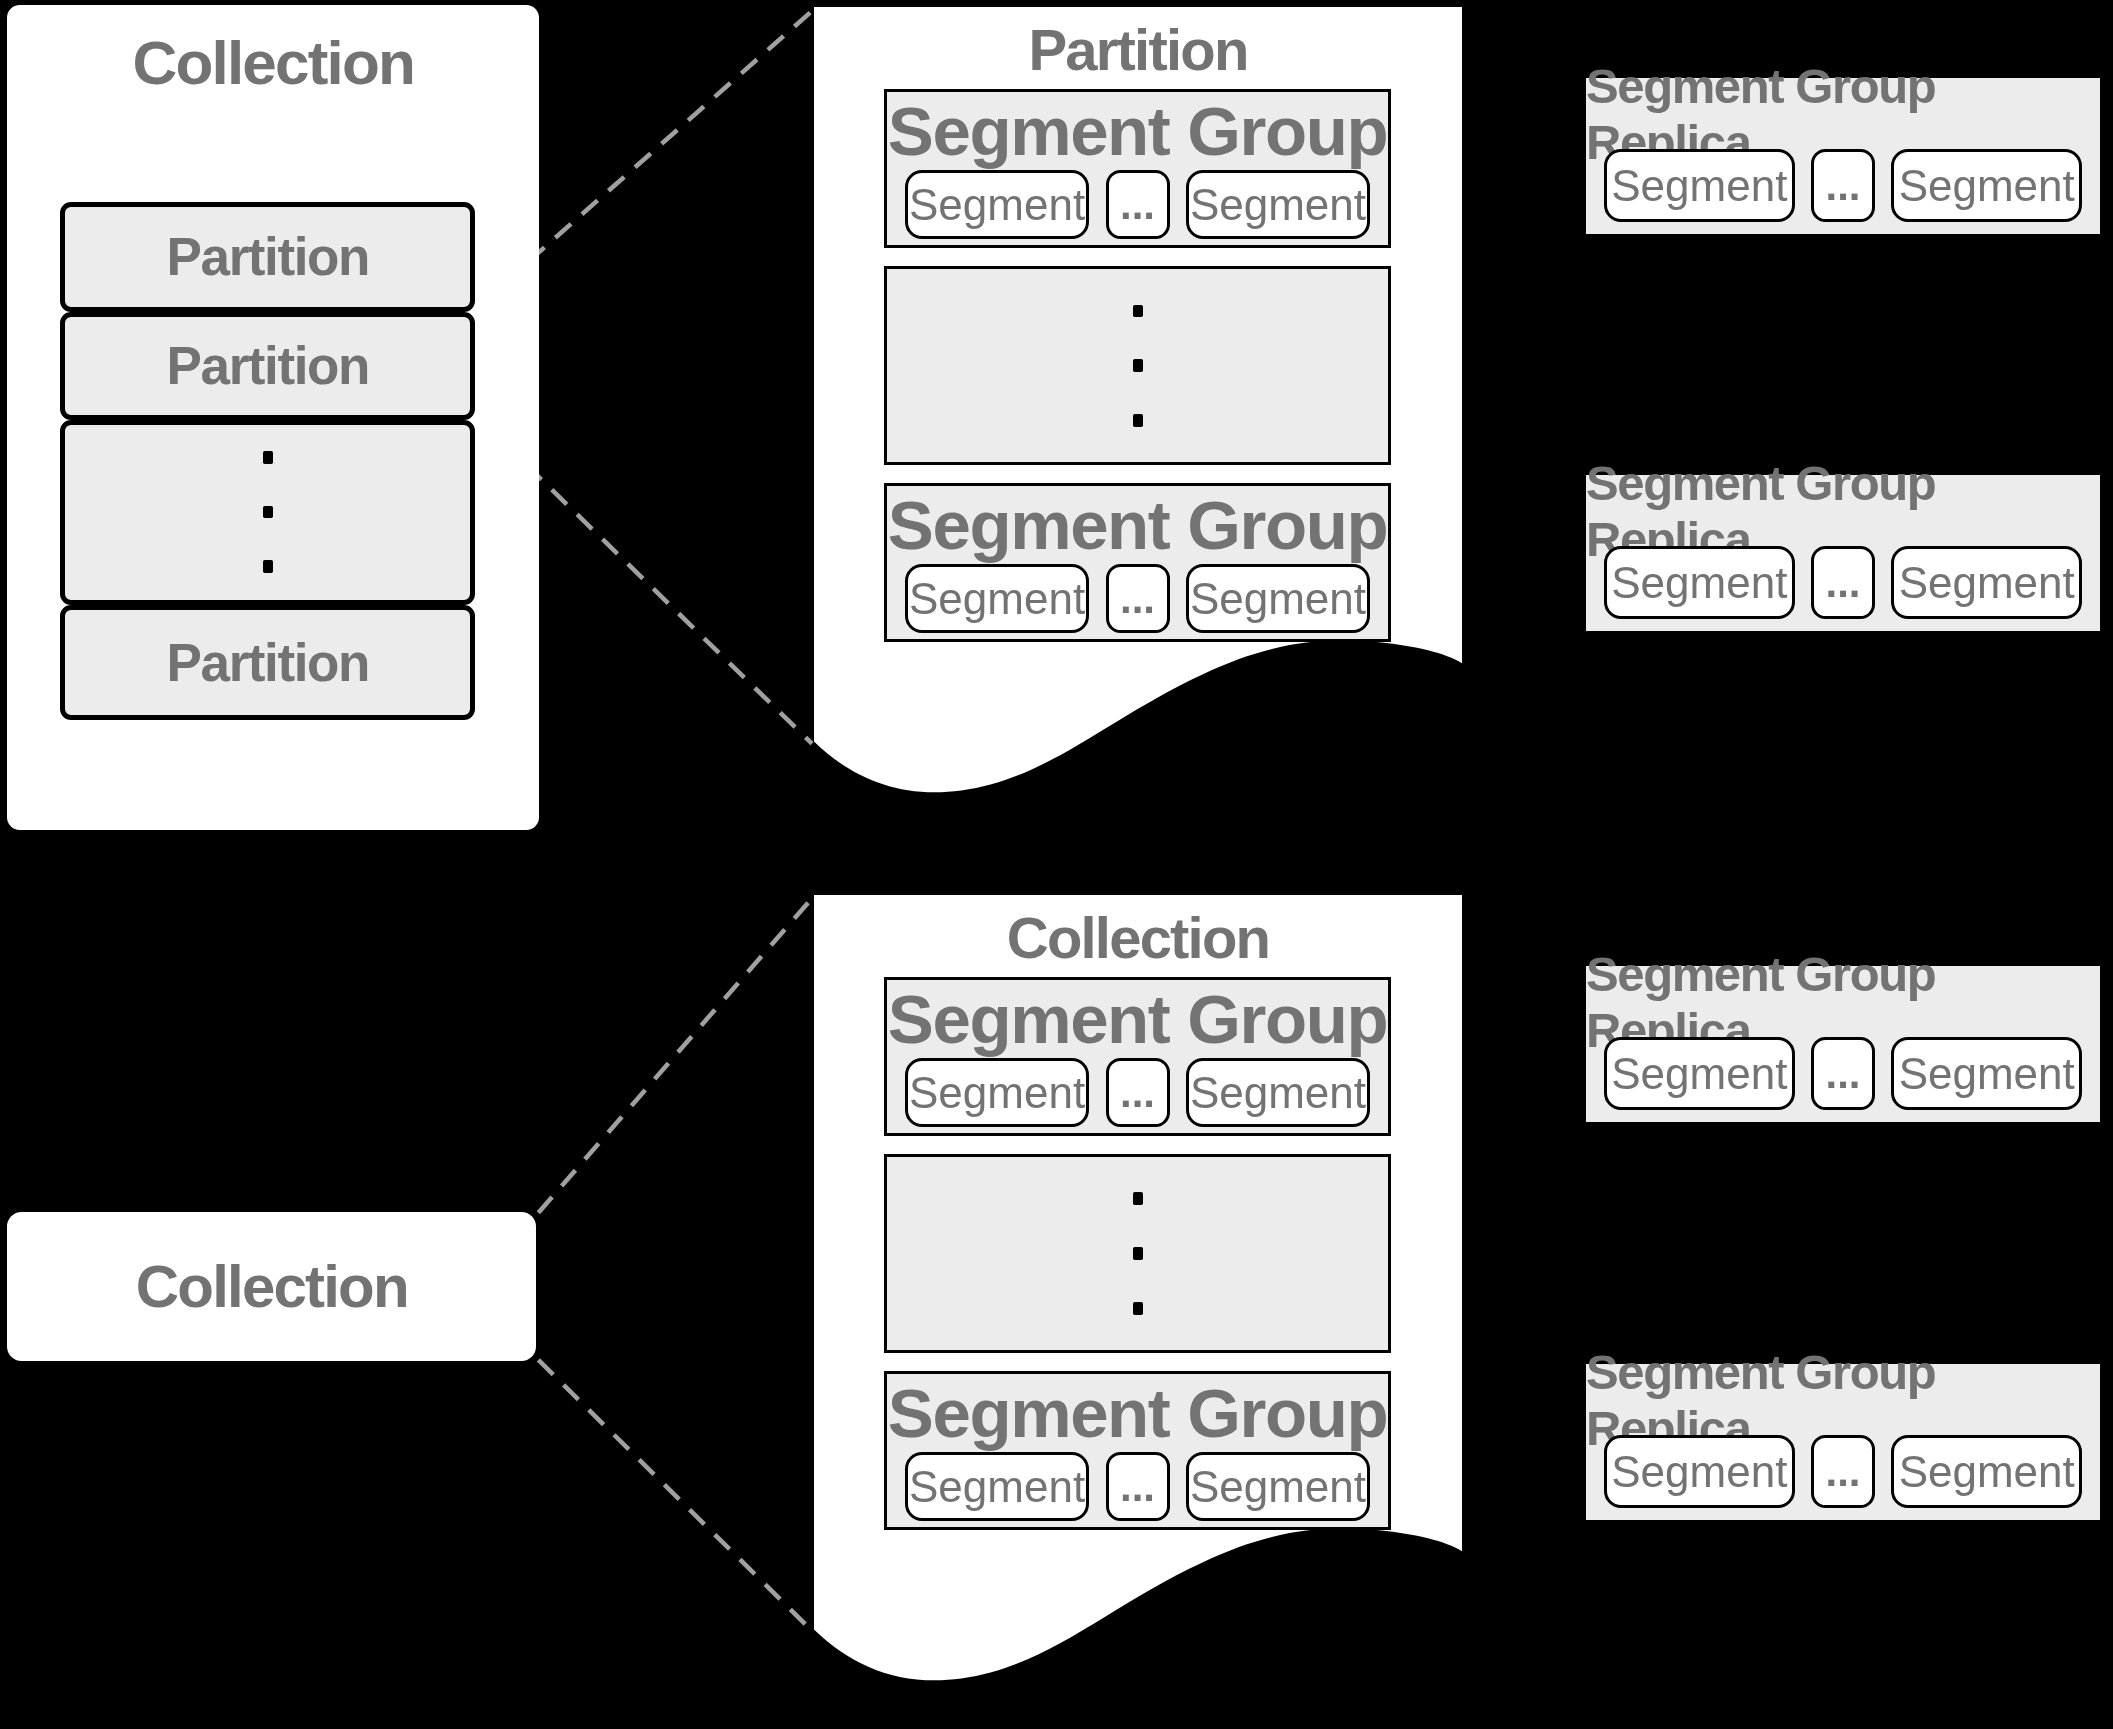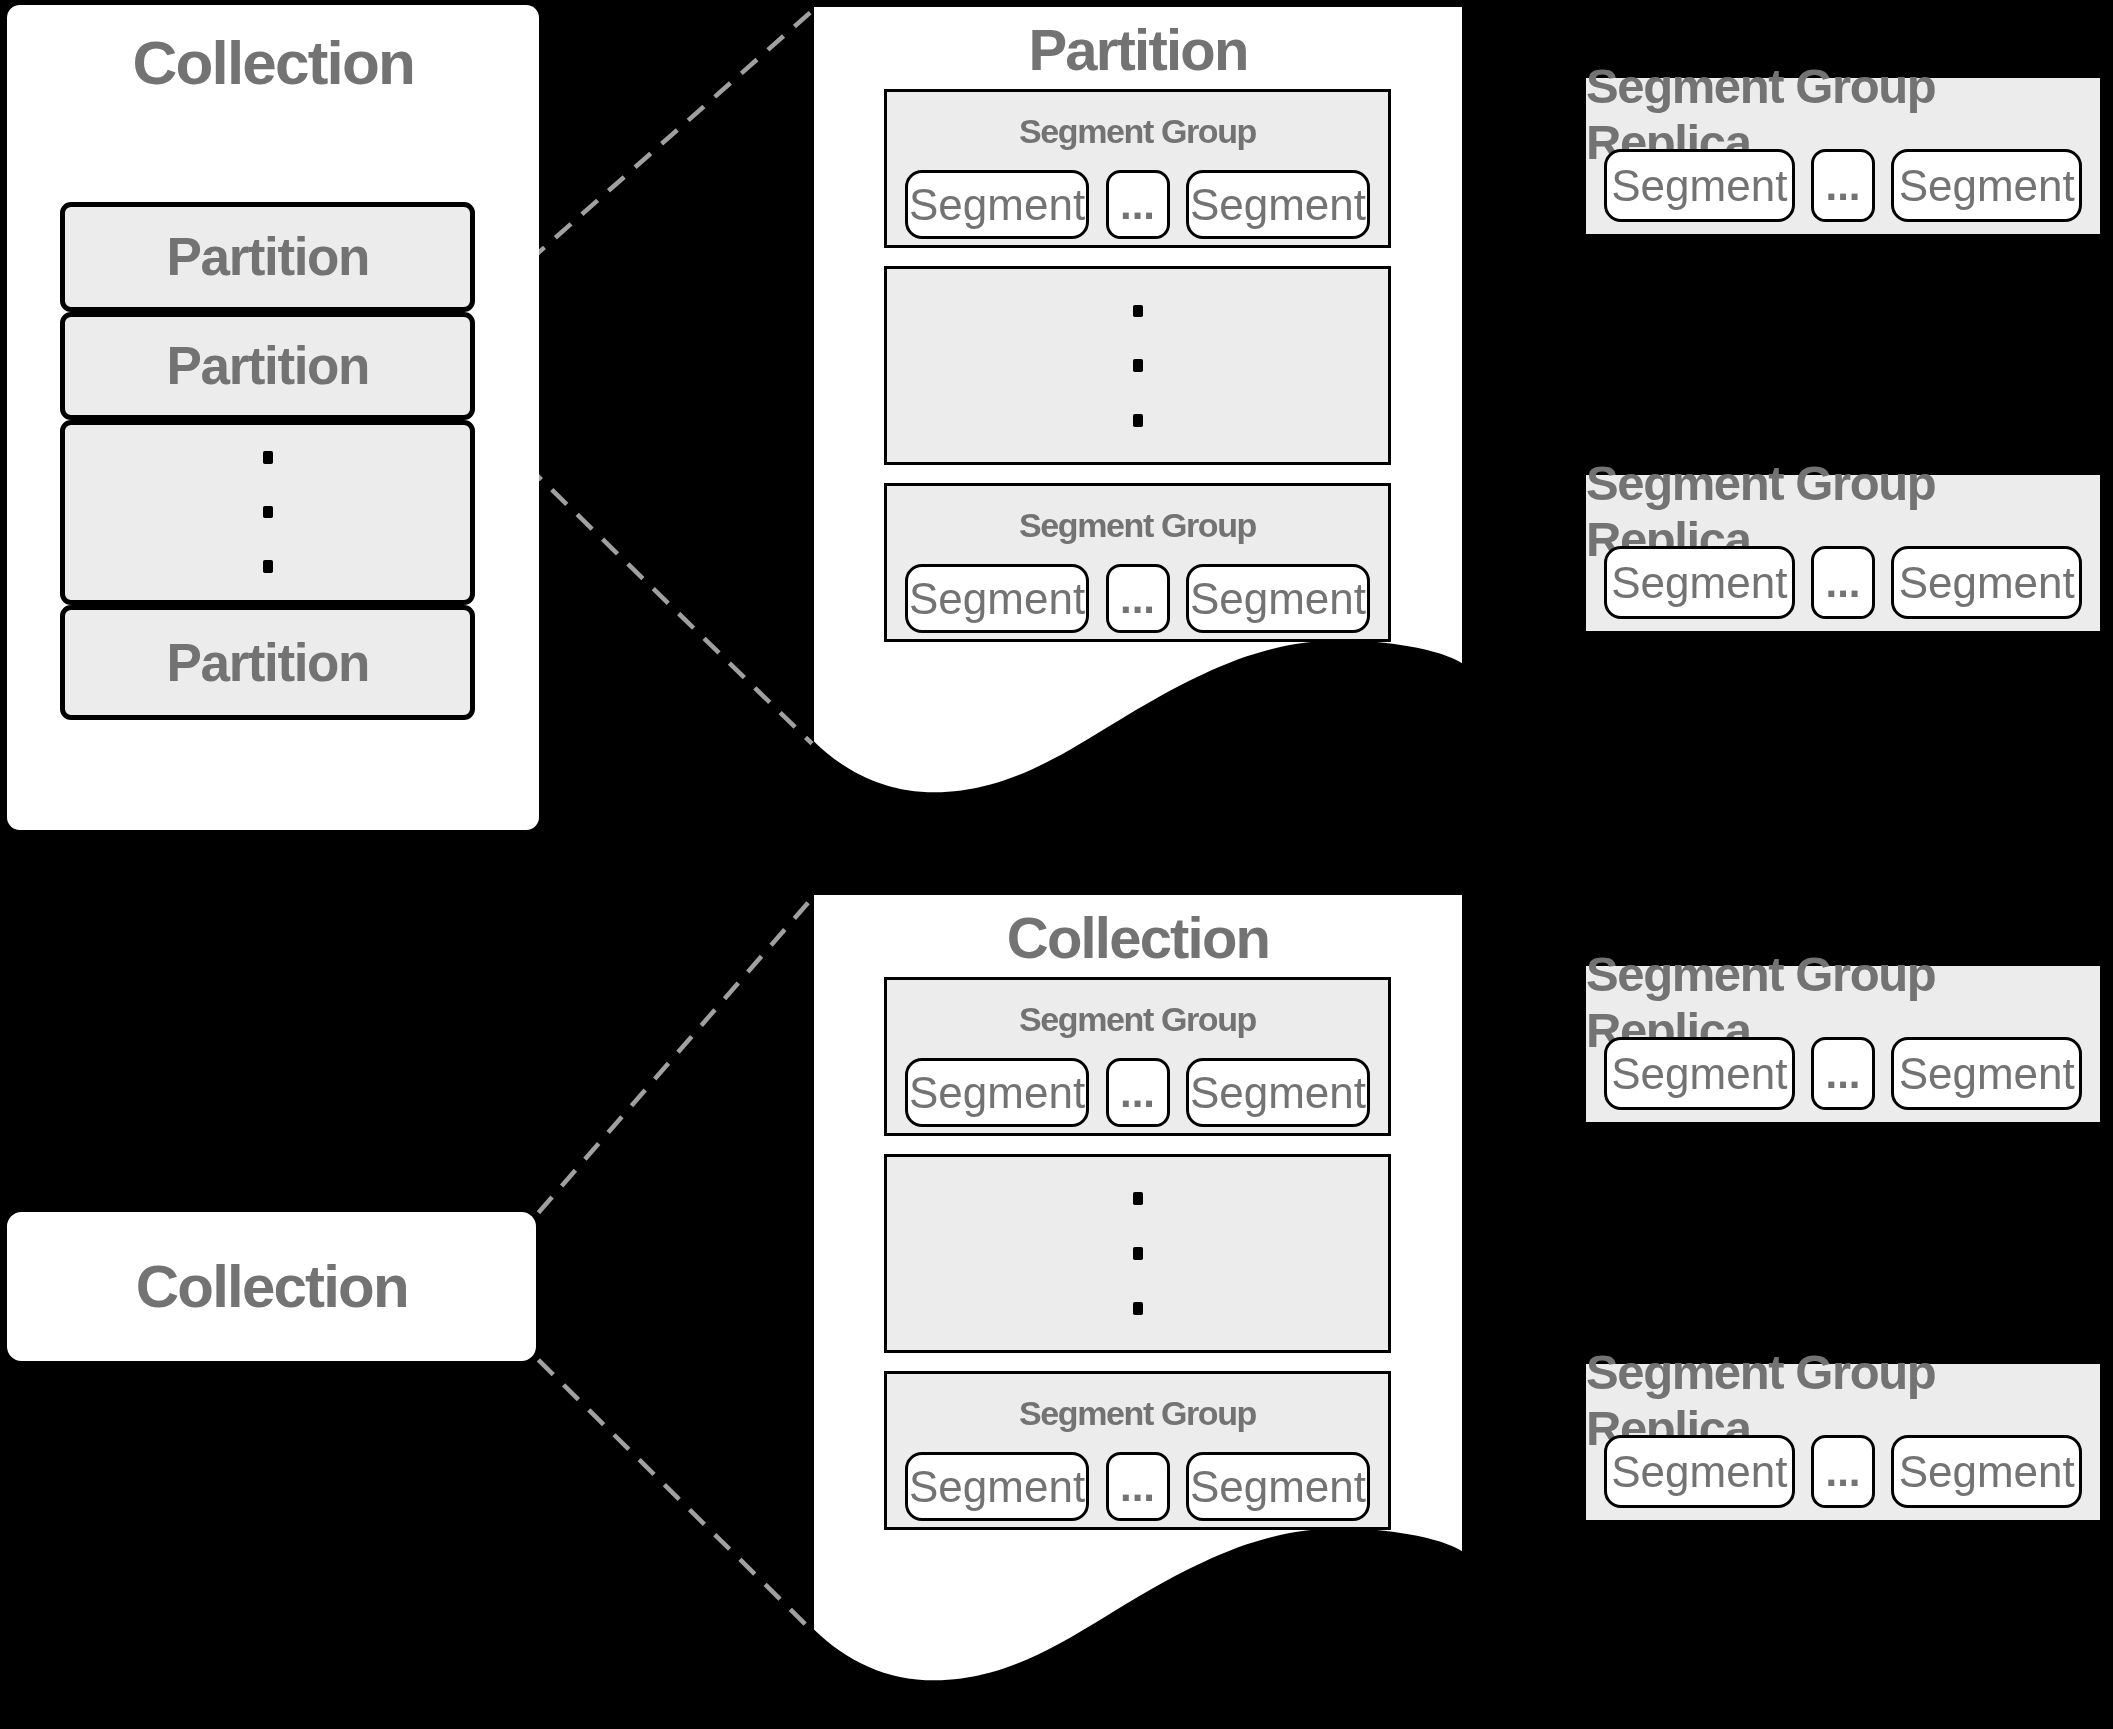--- a/index.html
+++ b/index.html
@@ -53,21 +53,21 @@
   .sg {
     position:absolute; left:70px; width:507px; height:159px;
     background:#ececec; border:3.6px solid #000; box-sizing:border-box;
   }
   .sg.sg1 { top:82px; }
   .sg.sgdots { top:259px; height:199px;
     display:flex; align-items:center; justify-content:center; }
   .sg.sg2 { top:476px; }
   .sg-title {
     height:78px; display:flex; align-items:center; justify-content:center;
-    font-size:34px; font-weight:bold; letter-spacing:-1.4px;
+    font-size:69px; font-weight:bold; letter-spacing:-1.4px;
   }
   .sg-row { display:flex; gap:16.4px; padding:0 18px; height:69px; box-sizing:border-box; }
   .seg {
     flex:1 1 0; background:#ffffff; border:3.6px solid #000; border-radius:17px;
     box-sizing:border-box;
     display:flex; align-items:center; justify-content:center;
     font-size:44px; font-weight:normal;
   }
   .ellipsis-box {
     flex:0 0 auto; width:64px; background:#ffffff; border:3.6px solid #000;

